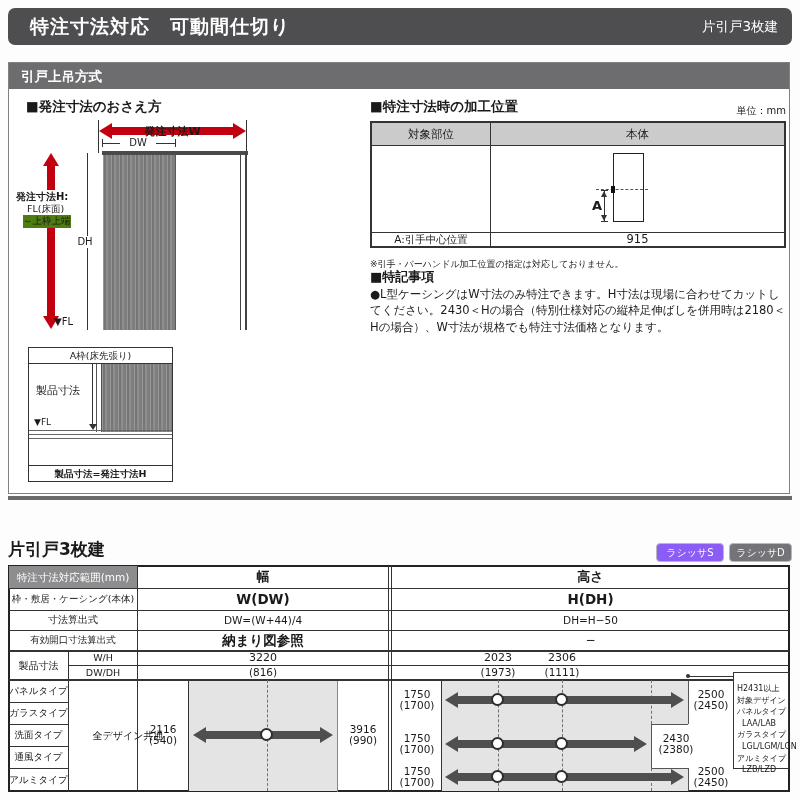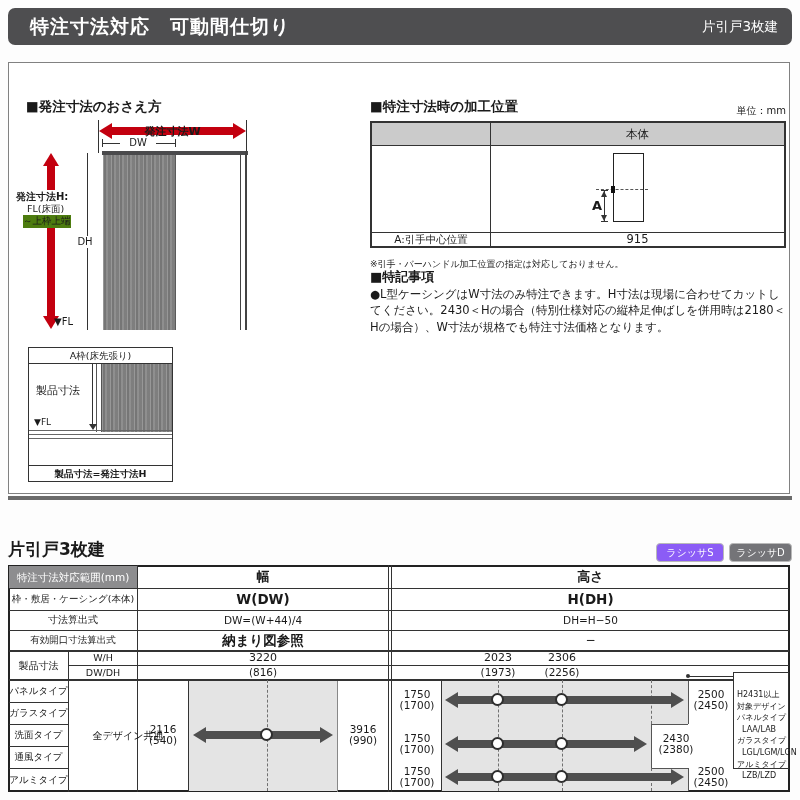--- a/index.html
+++ b/index.html
@@ -38,20 +38,23 @@
 <body>
 
 <div class="page">
 
   <div class="abs" style="left:8px;top:8px;width:784px;height:37px;background:#4e4e50;border-radius:7px;">
     <div class="abs" style="left:22px;top:0;height:37px;line-height:37px;color:#fff;font-weight:bold;font-size:19px;letter-spacing:1px;">特注寸法対応　可動間仕切り</div>
     <div class="abs" style="right:14px;top:0;height:37px;line-height:37px;color:#fff;font-size:13.5px;">片引戸3枚建</div>
   </div>
 
   <div class="abs" style="left:8px;top:62px;width:782px;height:432px;border:1px solid #818181;background:#fff;box-sizing:border-box;"></div>
+  <div class="abs" style="left:9px;top:63px;width:780px;height:26px;background:#6d6d6f;">
+    <span style="display:block;padding-left:12px;line-height:26px;color:#fff;font-weight:bold;font-size:13.5px;">引戸上吊方式</span>
+  </div>
   <div class="abs" style="left:8px;top:496px;width:784px;height:4px;background:#6b6b6b;"></div>
 
   <div class="abs" style="left:26px;top:98px;font-weight:bold;font-size:13.5px;">■発注寸法のおさえ方</div>
 
   <div class="ln" style="left:98px;top:120px;width:1px;height:33px;"></div>
   <div class="ln" style="left:246px;top:120px;width:1px;height:33px;"></div>
   <div class="harrow red" style="left:112px;top:127px;width:121px;z-index:1;"></div>
   <div class="abs ctr" style="left:130px;top:124px;width:85px;font-weight:bold;font-size:11px;z-index:2;">発注寸法W</div>
 
   <div class="ln" style="left:102px;top:143px;width:74px;height:1px;"></div>
@@ -86,20 +89,21 @@
   <div class="abs" style="left:29px;top:430px;width:143px;height:11px;background:repeating-linear-gradient(180deg,#666 0 1px,transparent 1px 4px);"></div>
   <div class="ln" style="left:29px;top:465px;width:143px;height:1px;"></div>
   <div class="abs ctr" style="left:29px;top:466px;width:143px;height:15px;line-height:15px;font-weight:bold;font-size:9.5px;">製品寸法=発注寸法H</div>
 
   <div class="abs" style="left:370px;top:98px;font-weight:bold;font-size:13.5px;">■特注寸法時の加工位置</div>
   <div class="abs" style="left:688px;top:104px;width:98px;text-align:right;font-size:10px;">単位：mm</div>
 
   <div class="abs" style="left:370px;top:121px;width:416px;height:127px;border:2px solid #333;box-sizing:border-box;background:#fff;"></div>
   <div class="abs" style="left:372px;top:123px;width:412px;height:22px;background:#cbcbcb;"></div>
   <div class="ln" style="left:490px;top:123px;width:1px;height:123px;"></div>
+  <div class="abs ctr" style="left:372px;top:123px;width:118px;height:22px;line-height:22px;font-size:11.5px;">対象部位</div>
   <div class="abs ctr" style="left:491px;top:123px;width:293px;height:22px;line-height:22px;font-size:11.5px;">本体</div>
   <div class="ln" style="left:372px;top:145px;width:412px;height:1px;"></div>
 
 
   <div class="abs" style="left:613px;top:153px;width:31px;height:69px;border:1.5px solid #222;box-sizing:border-box;background:#fff;"></div>
   <div class="abs" style="left:596px;top:189px;width:52px;height:0;border-top:1px dashed #555;"></div>
   <div class="abs" style="left:611px;top:186px;width:4px;height:7px;background:#111;"></div>
   <div class="ln" style="left:604px;top:190px;width:1px;height:32px;"></div>
   <div class="ln" style="left:601px;top:190px;width:7px;height:1px;"></div>
   <div class="ln" style="left:601px;top:221px;width:7px;height:1px;"></div>
@@ -168,21 +172,21 @@
   <div class="abs ctr" style="left:392px;top:630px;width:397px;height:20px;line-height:20px;font-size:12px;">−</div>
 
   <div class="abs ctr" style="left:9px;top:651px;width:59px;height:29px;line-height:29px;font-size:10px;">製品寸法</div>
   <div class="abs ctr" style="left:69px;top:651px;width:68px;height:14px;line-height:14px;font-size:9.5px;">W/H</div>
   <div class="abs ctr" style="left:69px;top:665px;width:68px;height:15px;line-height:15px;font-size:9.5px;">DW/DH</div>
   <div class="abs ctr" style="left:138px;top:651px;width:250px;height:14px;line-height:14px;font-size:11px;">3220</div>
   <div class="abs ctr" style="left:138px;top:665px;width:250px;height:27px;line-height:15px;font-size:10.5px;">(816)</div>
   <div class="abs ctr" style="left:473px;top:651px;width:50px;height:14px;line-height:14px;font-size:11px;">2023</div>
   <div class="abs ctr" style="left:537px;top:651px;width:50px;height:14px;line-height:14px;font-size:11px;">2306</div>
   <div class="abs ctr" style="left:470px;top:665px;width:56px;height:15px;line-height:15px;font-size:10.5px;">(1973)</div>
-  <div class="abs ctr" style="left:534px;top:665px;width:56px;height:15px;line-height:15px;font-size:10.5px;">(2256)</div>
+  <div class="abs ctr" style="left:534px;top:665px;width:56px;height:15px;line-height:15px;font-size:10.5px;">(1111)</div>
 
   <div class="abs ctr" style="left:9px;top:680px;width:59px;height:22px;line-height:22px;font-size:9.5px;">パネルタイプ</div>
   <div class="abs ctr" style="left:9px;top:702px;width:59px;height:22px;line-height:22px;font-size:9.5px;">ガラスタイプ</div>
   <div class="abs ctr" style="left:9px;top:724px;width:59px;height:22px;line-height:22px;font-size:9.5px;">洗面タイプ</div>
   <div class="abs ctr" style="left:9px;top:746px;width:59px;height:22px;line-height:22px;font-size:9.5px;">通風タイプ</div>
   <div class="abs ctr" style="left:9px;top:768px;width:59px;height:23px;line-height:23px;font-size:9.5px;">アルミタイプ</div>
   <div class="abs flexc" style="left:69px;top:680px;width:118px;height:111px;font-size:10px;">全デザイン共通</div>
 
   <div class="dotv" style="left:267px;top:680px;height:111px;"></div>
   <div class="abs two" style="left:139px;top:724px;width:48px;">
@@ -232,21 +236,21 @@
     <div>2430</div>
     <div>(2380)</div>
   </div>
   <div class="abs two" style="left:690px;top:766px;width:42px;">
     <div>2500</div>
     <div>(2450)</div>
   </div>
 
   <div class="ln" style="left:688px;top:676px;width:45px;height:1px;"></div>
   <div class="abs" style="left:686px;top:674px;width:4px;height:4px;background:#333;border-radius:50%;"></div>
-  <div class="abs" style="left:733px;top:672px;width:56px;height:97px;border:1px solid #333;background:#fff;box-sizing:border-box;padding:16px 0 0 3px;z-index:5;">
+  <div class="abs" style="left:733px;top:672px;width:56px;height:97px;border:1px solid #333;background:#fff;box-sizing:border-box;padding:10px 0 0 3px;z-index:5;">
     <div class="callout-line">H2431以上</div>
     <div class="callout-line">対象デザイン</div>
     <div class="callout-line">パネルタイプ</div>
     <div class="callout-line ind">LAA/LAB</div>
     <div class="callout-line">ガラスタイプ</div>
     <div class="callout-line ind">LGL/LGM/LGN</div>
     <div class="callout-line">アルミタイプ</div>
     <div class="callout-line ind">LZB/LZD</div>
   </div>
 

